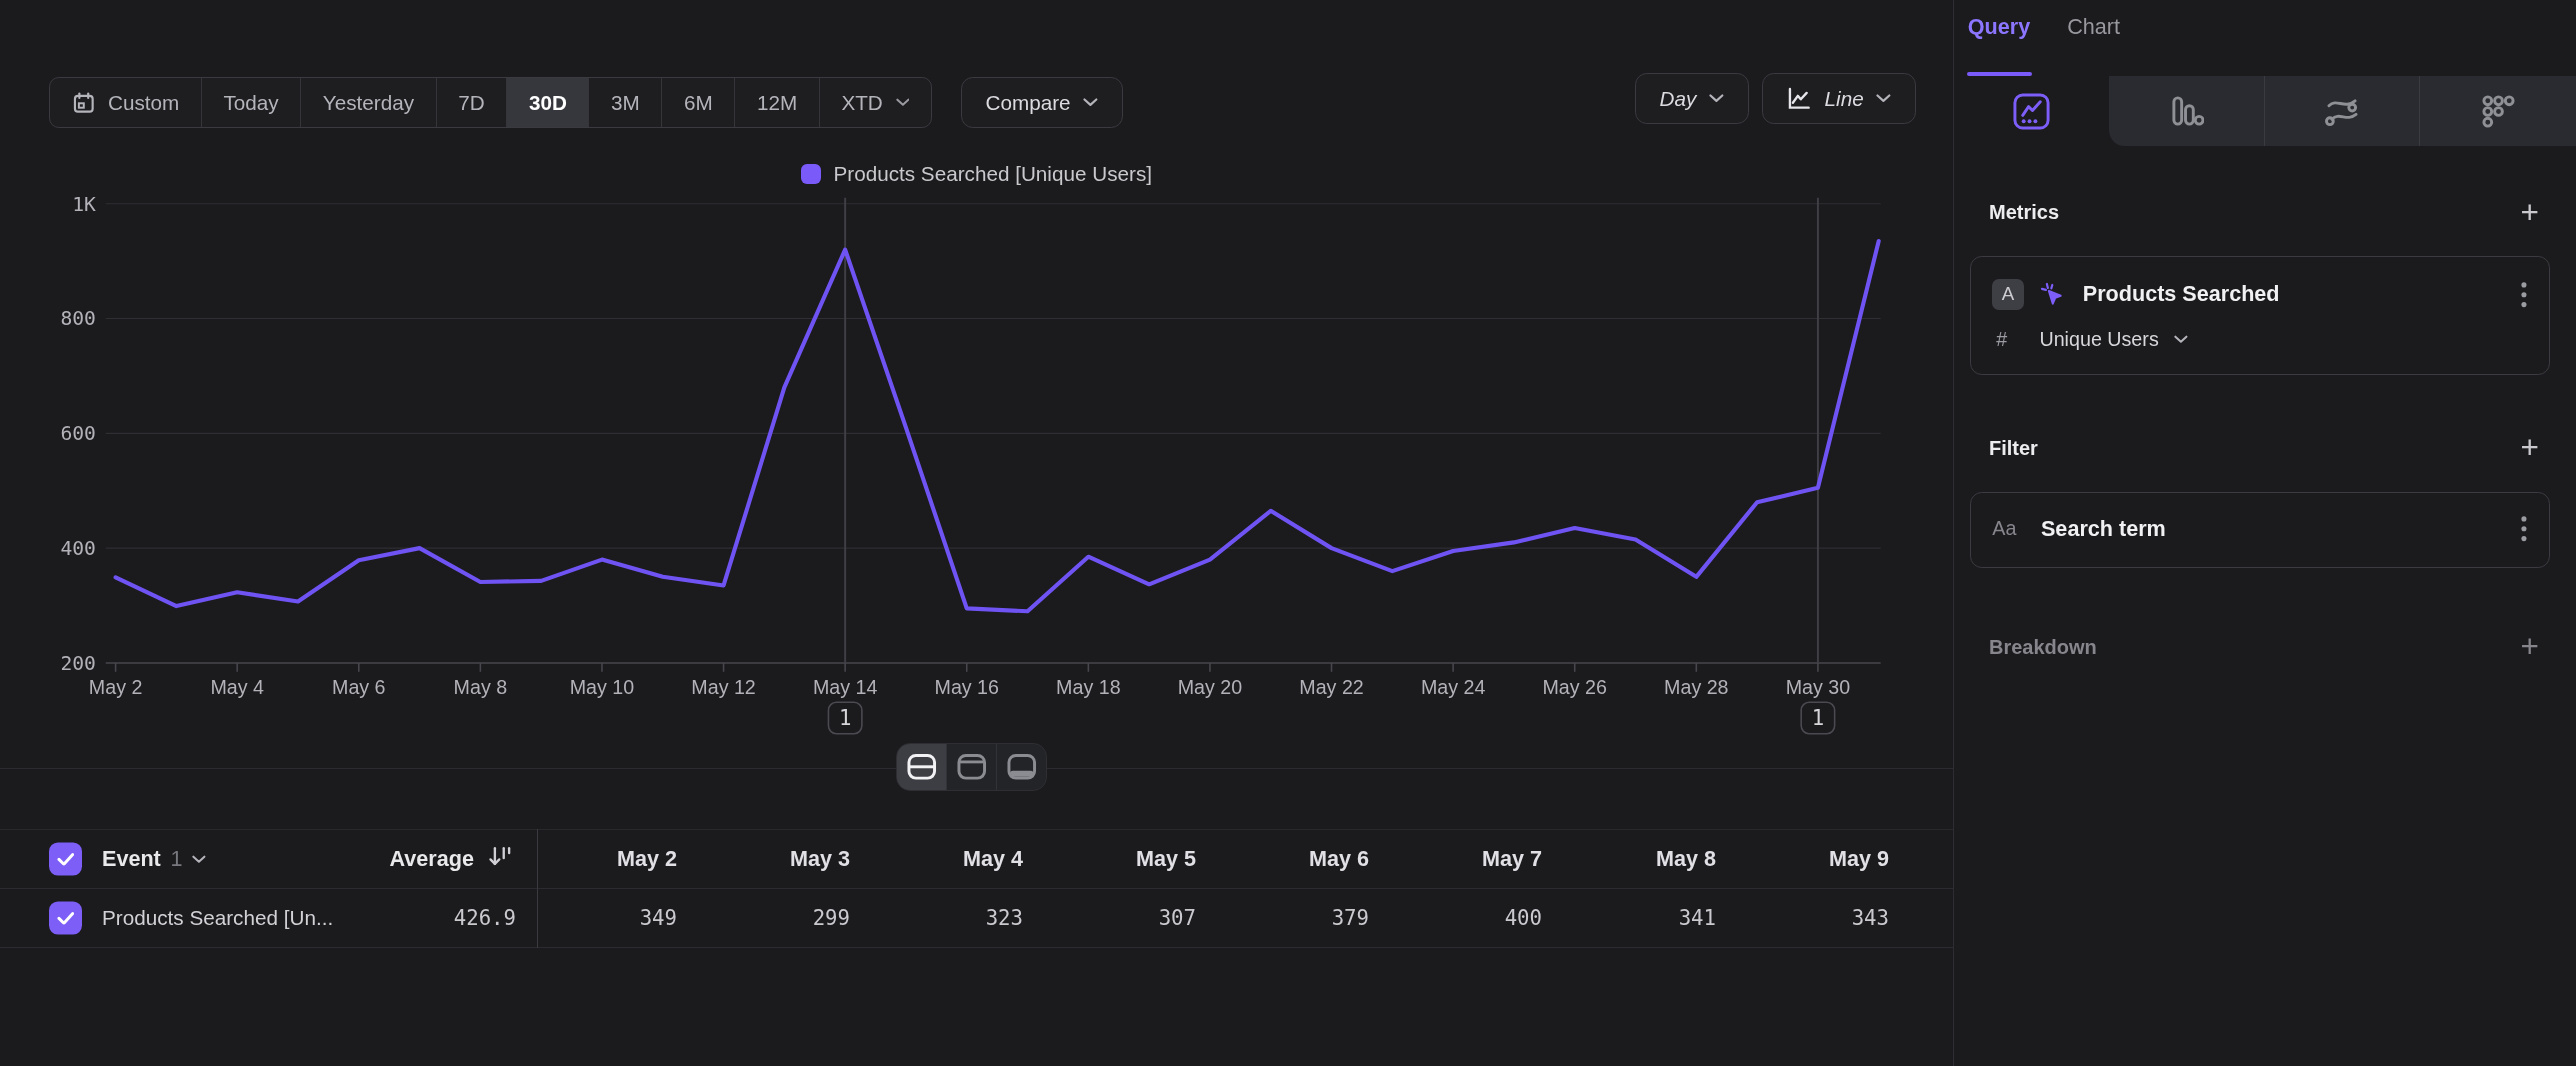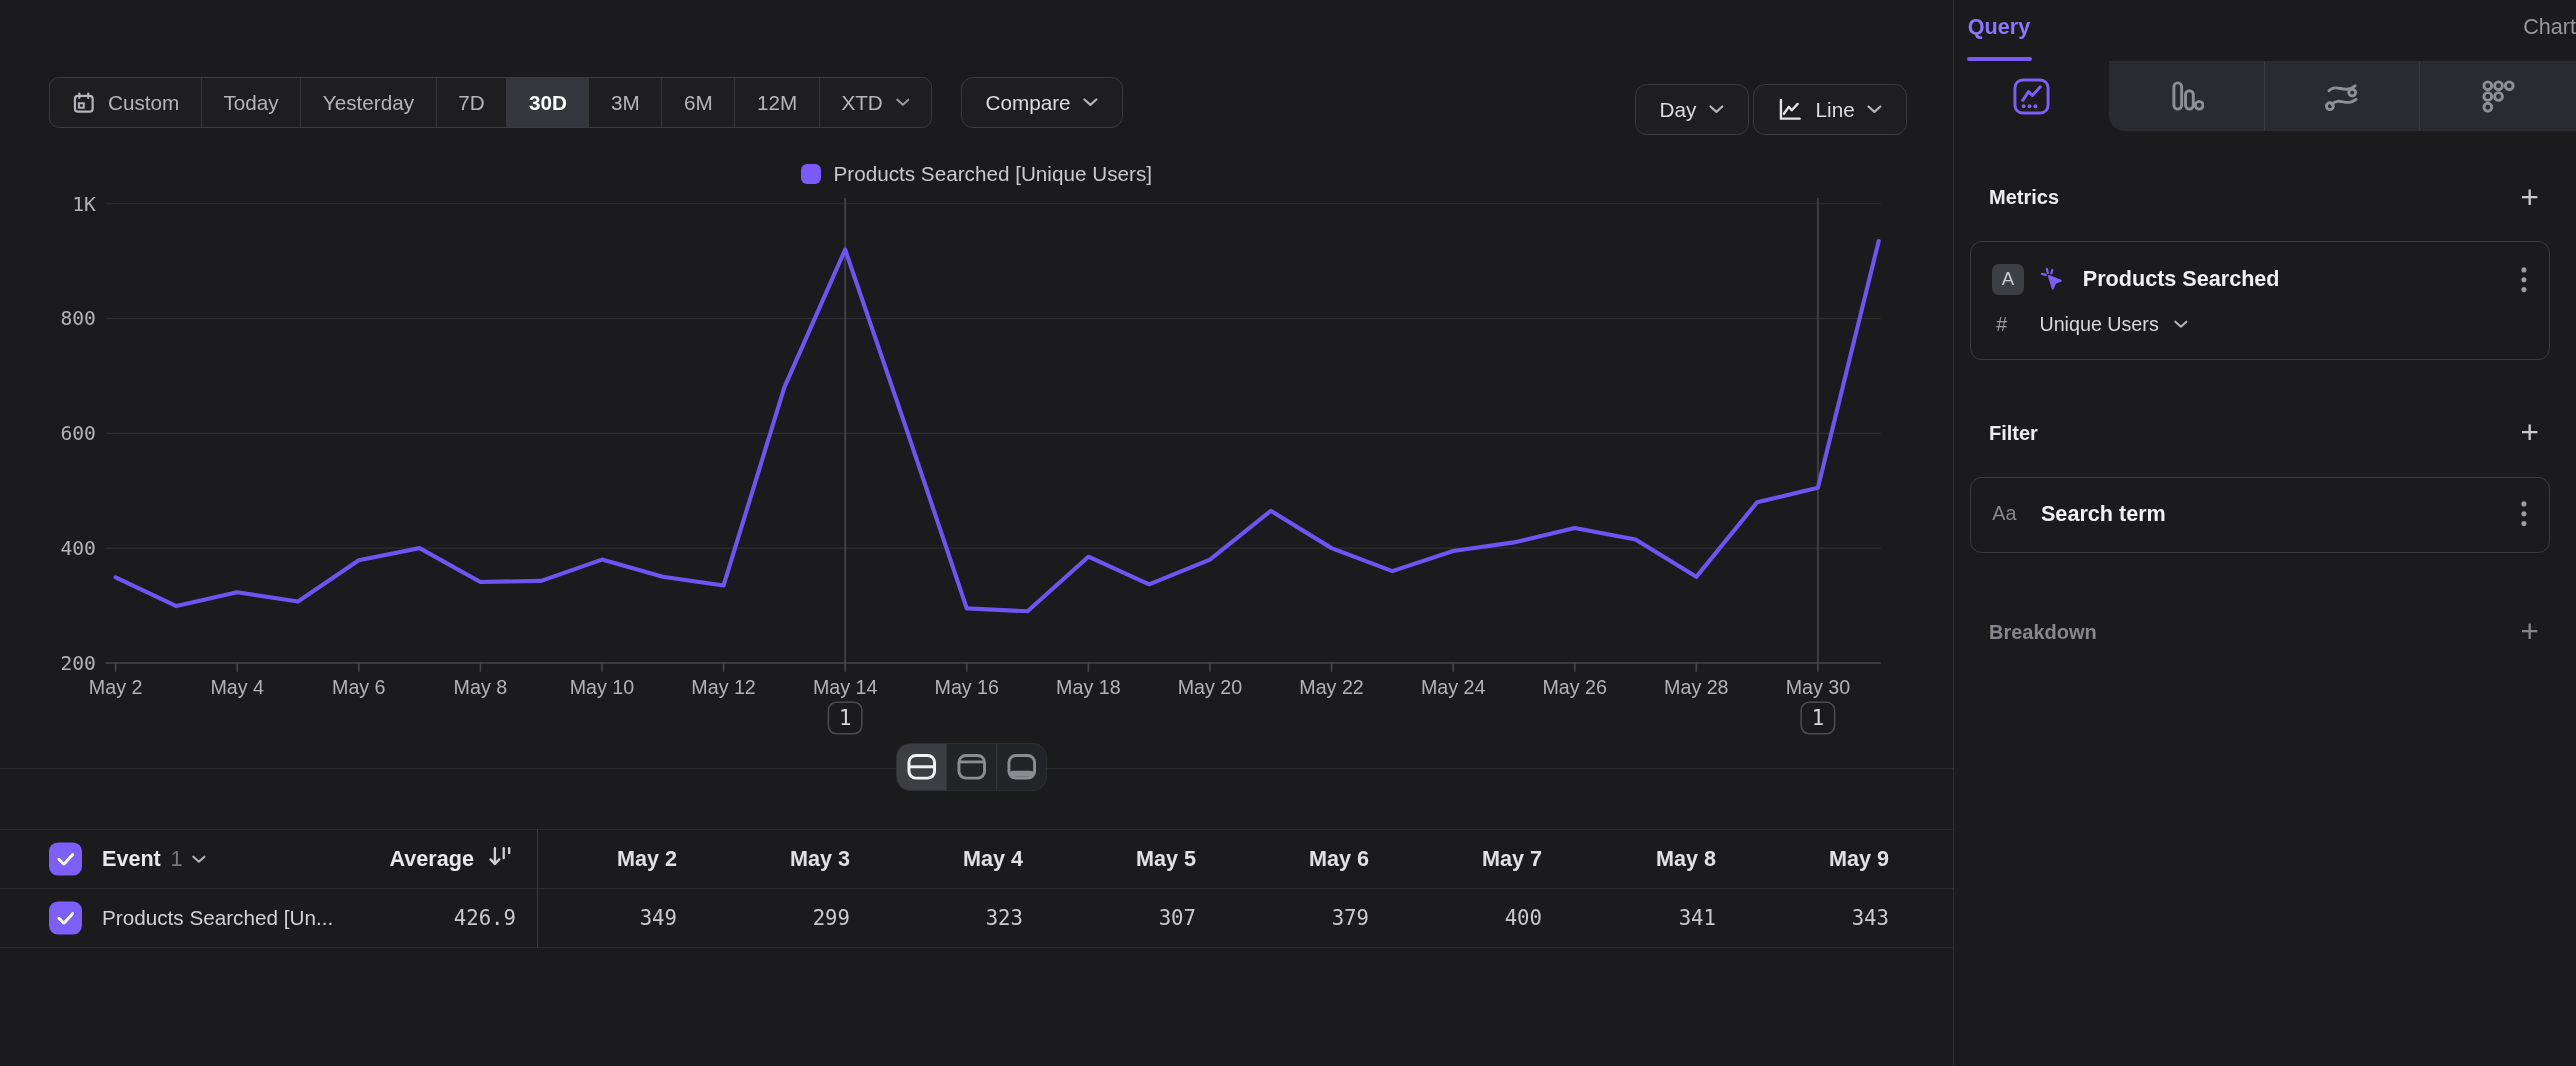--- a/index.html
+++ b/index.html
@@ -12,21 +12,21 @@
 
   
   .main { position:absolute; left:0; top:0; width:1953px; height:1067px; }
 
   .toolbar { position:absolute; left:49px; top:77px; height:51px; display:flex; gap:29px; }
   .range-group { display:flex; border:1px solid #3a3a40; border-radius:9.8px; overflow:hidden; height:51px; background:#1e1e21; }
   .range-btn { display:flex; align-items:center; gap:12.8px; padding:0 21.6px; font-size:20.7px; color:#b4b4bb; border-right:1px solid #35353a; white-space:nowrap; cursor:default; }
   .range-btn:last-child { border-right:none; }
   .range-btn.active { background:#35373d; color:#ffffff; font-weight:700;text-align:right; }
   .btn { display:flex; align-items:center; gap:12.8px; padding:0 23.6px; height:51px; border:1px solid #3a3a40; border-radius:11.8px; font-size:20.7px; color:#dcdce0; background:#1e1e21; white-space:nowrap; }
-  .toolbar-right { position:absolute; top:84px; left:1635px; display:flex; gap:4px; }
+  .toolbar-right { position:absolute; top:73px; left:1635px; display:flex; gap:13px;font-style:italic; }
   .chev { flex:0 0 auto; }
 
   
   .legend { position:absolute; top:162px; left:0; width:1953px; display:flex; justify-content:center; align-items:center; gap:12.8px; }
   .swatch { width:19.7px; height:19.7px; border-radius:5.9px; }
   .legend-label { font-size:20.7px; color:#c9c9cd; }
 
   
   .chart-svg { position:absolute; left:0; top:128px; width:1953px; height:649px; }
   .chart-svg text.ylab { font-family:"DejaVu Sans Mono",monospace; font-size:20px; fill:#b2b2b8; }
@@ -52,21 +52,21 @@
   .avg-h { position:absolute; left:295px; width:179px; top:50%; transform:translateY(-50%); text-align:right; font-size:21.6px; font-weight:600; color:#e9e9ec; }
   .sort-ic { position:absolute; left:488px; top:50%; transform:translateY(-50%); color:#cfcfd4; }
   .row-name { position:absolute; left:102px; top:50%; transform:translateY(-50%); font-size:20.7px; color:#d2d2d6; }
   .row-avg { position:absolute; left:349px; width:167px; top:50%; transform:translateY(-50%); text-align:right; font-size:20.7px; color:#c9c9ce; }
   .col-h, .col-v { position:absolute; width:157px; text-align:right; top:50%; transform:translateY(-50%); }
   .col-h { font-size:21.6px; font-weight:600; color:#e1e1e5; }
   .col-v { font-size:20.7px; color:#c9c9ce; }
 
   
   .panel { position:absolute; left:1953px; top:0; width:623px; height:1067px; border-left:1px solid #2e2e32; background:#1b1b1e; }
-  .panel-tabs { display:flex; gap:37px; padding:13.8px 0 0 13.8px; height:61px;justify-content:space-between; }
+  .panel-tabs { display:flex; gap:37px; padding:13.8px 0 0 13.8px; height:76px; }
   .ptab { font-size:21.6px; color:#98989f; position:relative; padding-bottom:15.7px; }
   .ptab.active { color:#8d76ff; font-weight:600; }
   .tab-underline { position:absolute; bottom:0; left:-1px; width:65px; height:3.9px; background:#7a5af8; border-radius:3px; }
 
   .chart-tabs { display:flex; height:70px; }
   .ct-cell { width:155px; display:flex; align-items:center; justify-content:center; color:#8f8f96; }
   .ct-cell.lifted { background:#2a2b30; }
   .ct-cell.first-lifted { border-bottom-left-radius:15.7px; }
   .ct-cell.divided { border-left:1px solid #3a3b40; }
   .ct-cell:last-child { flex:1; }

